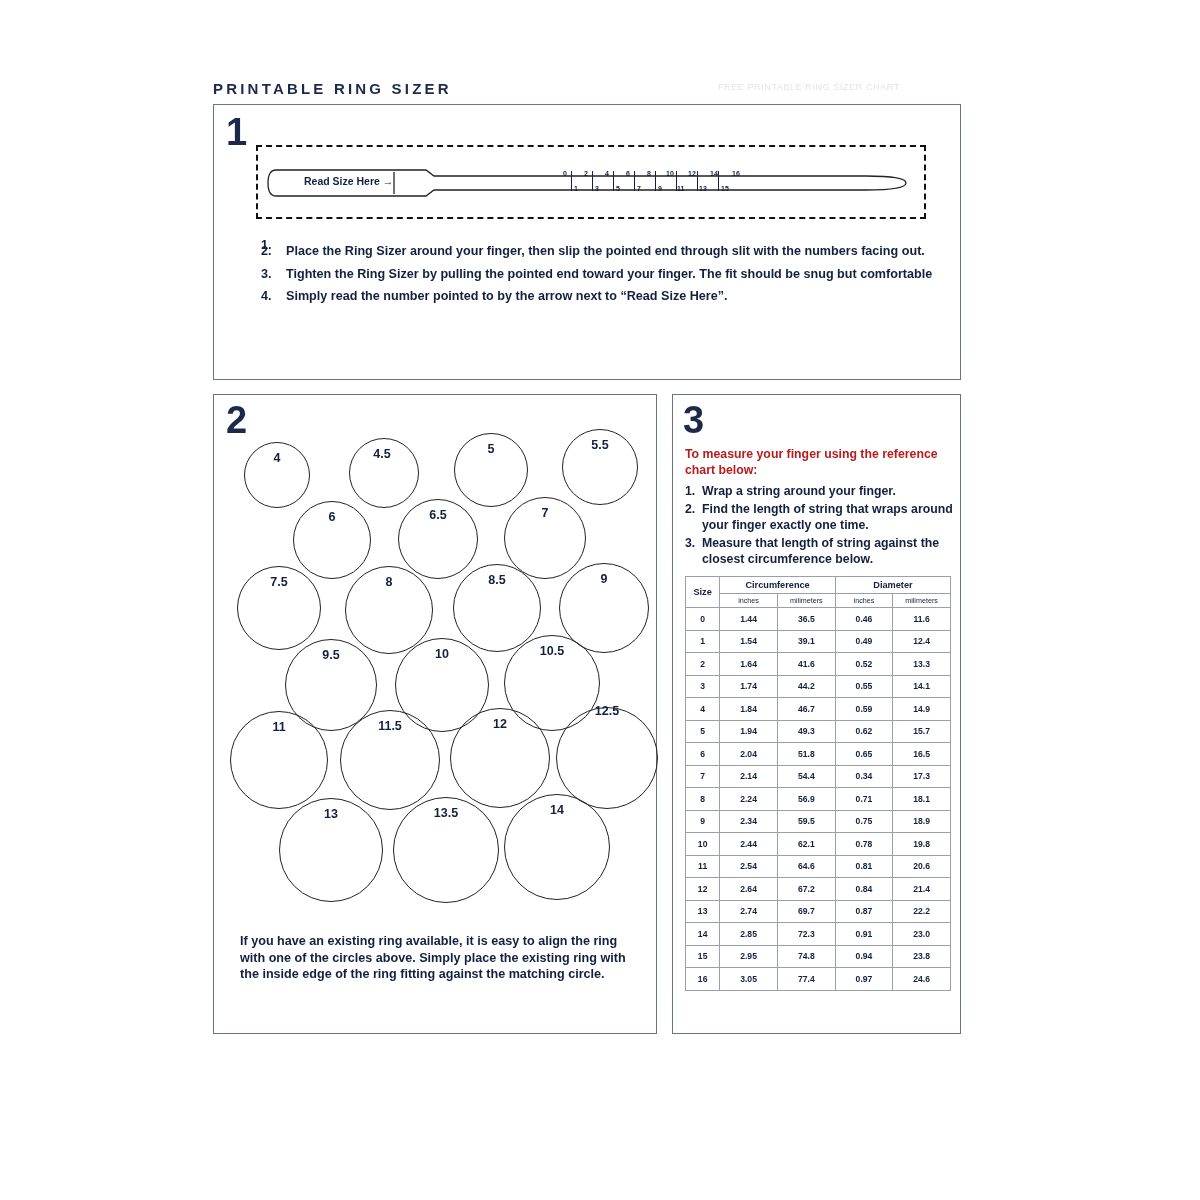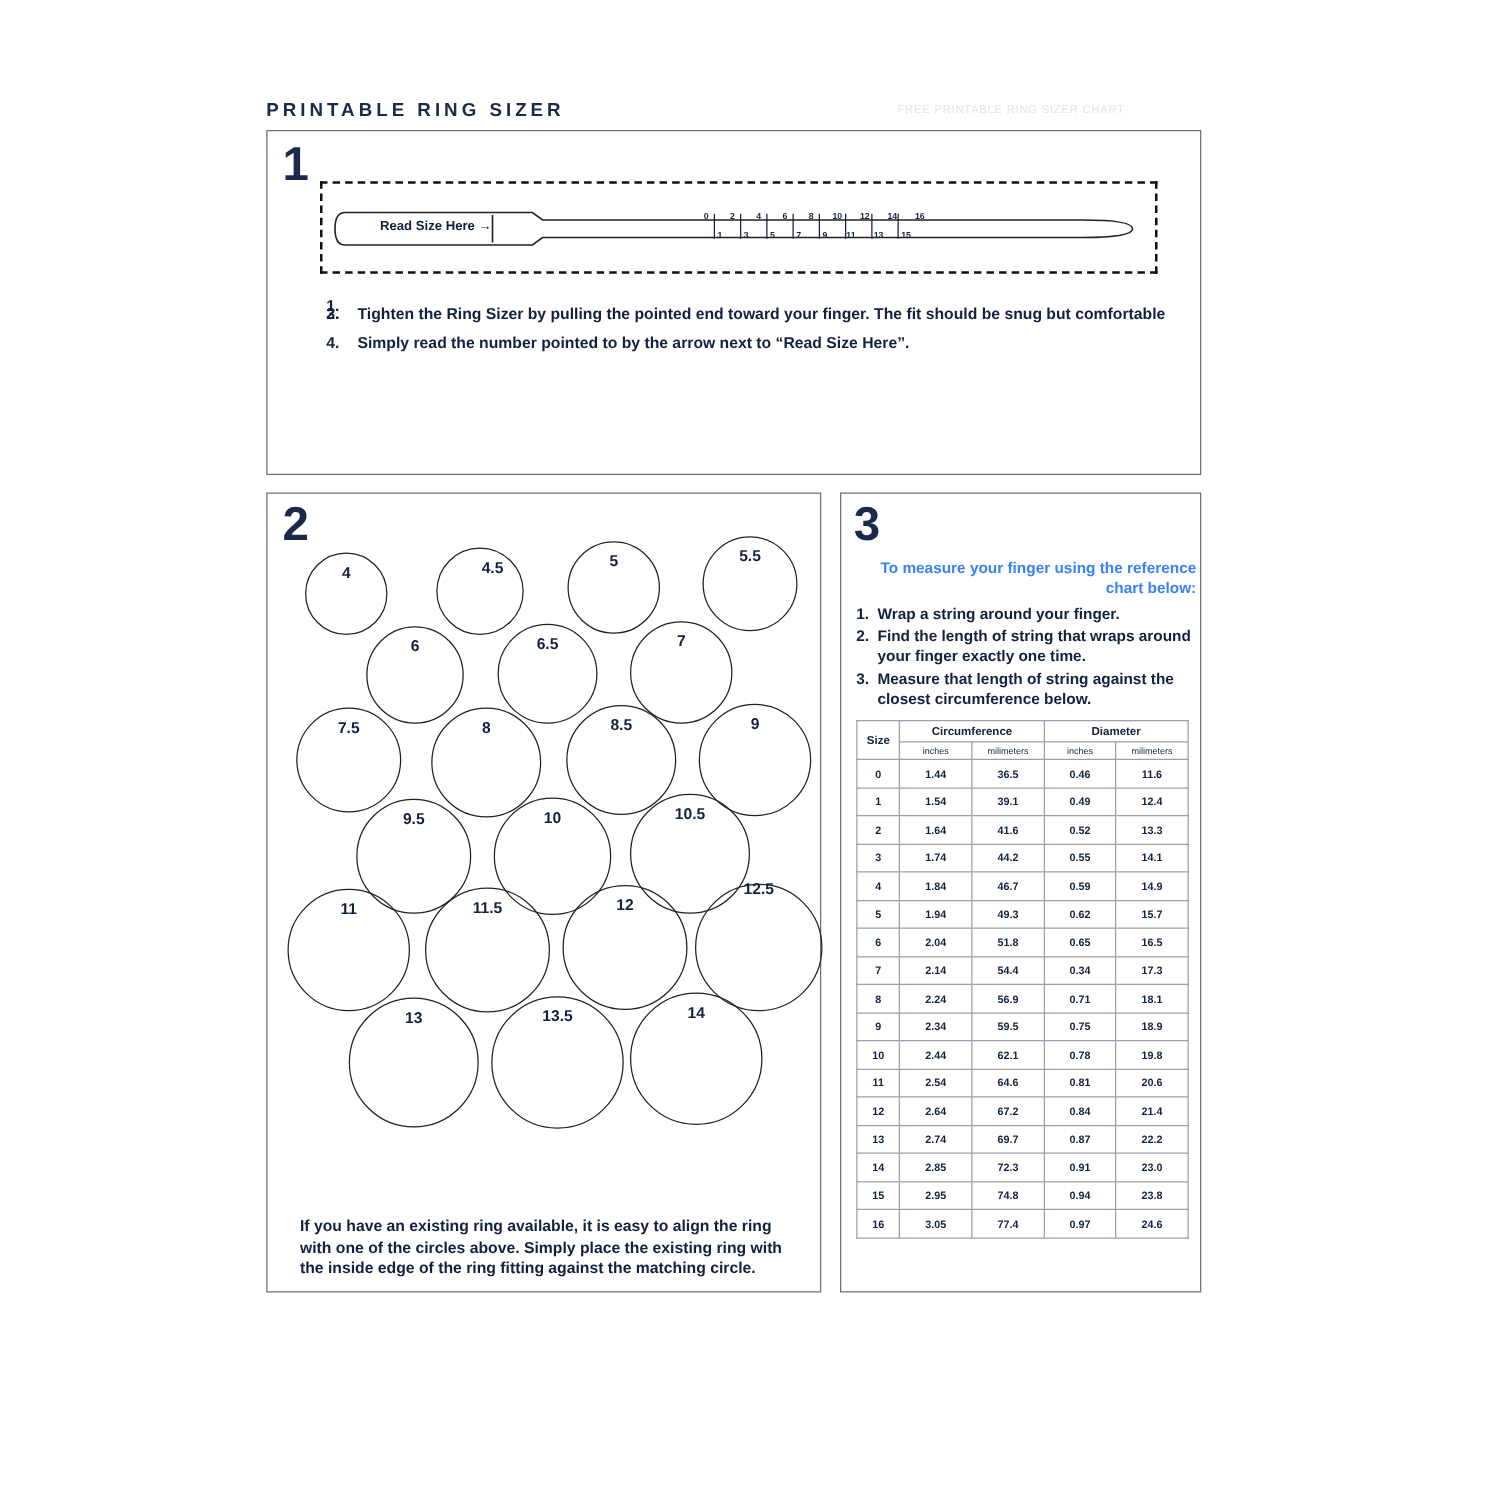--- a/index.html
+++ b/index.html
@@ -154,37 +154,35 @@
 
   .p2-note {
     position: absolute;
     left: 26px;
     top: 538px;
     width: 400px;
     font-size: 12.6px;
     font-weight: bold;
     line-height: 1.33;
     color: #12213f;
-    margin-top: 40px;
   }
 
   
   #panel3 { left: 672px; top: 394px; width: 289px; height: 640px; }
   #p3-num { left: 10px; top: 6px; }
 
   .p3-intro {
     position: absolute;
     left: 12px;
     top: 52px;
     width: 272px;
     font-size: 12.3px;
     font-weight: bold;
     line-height: 1.3;
-    color: #3b82f6;
-    text-align: right;
+    color: #b91c1c;
   }
   .p3-list {
     position: absolute;
     left: 12px;
     top: 89px;
     width: 275px;
   }
   .p3-item {
     position: relative;
     padding-left: 17px;
@@ -283,39 +281,40 @@
         <div class="rtick" style="left:155px;top:1px; height:20px;"></div>
       </div>
     </div>
 
     <div class="instr-list">
       <div class="instr-item">
         <span class="marker">1.</span>
       </div>
       <div class="instr-item">
         <span class="marker">2.</span>
+        <span>Place the Ring Sizer around your finger, then slip the pointed end through slit with the numbers facing out.</span>
       </div>
       <div class="instr-item">
         <span class="marker">3.</span>
         <span>Tighten the Ring Sizer by pulling the pointed end toward your finger. The fit should be snug but comfortable</span>
       </div>
       <div class="instr-item">
         <span class="marker">4.</span>
         <span>Simply read the number pointed to by the arrow next to “Read Size Here”.</span>
       </div>
     </div>
   </div>
 
   <div class="panel" id="panel2">
     <div class="step-num" id="p2-num">2</div>
     <div class="circles" id="circles-layer">
         <div class="ring-circle" style="left: 30px; top: 47px; width: 66px; height: 66px;"></div>
         <div class="ring-label" style="left: 63px; top: 63px;">4</div>
         <div class="ring-circle" style="left: 135px; top: 43px; width: 70px; height: 70px;"></div>
-        <div class="ring-label" style="left: 180px; top: 59px;">4.5</div>
+        <div class="ring-label" style="left: 168px; top: 59px;">4.5</div>
         <div class="ring-circle" style="left: 240px; top: 38px; width: 74px; height: 74px;"></div>
         <div class="ring-label" style="left: 277px; top: 54px;">5</div>
         <div class="ring-circle" style="left: 348px; top: 34px; width: 76px; height: 76px;"></div>
         <div class="ring-label" style="left: 386px; top: 50px;">5.5</div>
         <div class="ring-circle" style="left: 79px; top: 106px; width: 78px; height: 78px;"></div>
         <div class="ring-label" style="left: 118px; top: 122px;">6</div>
         <div class="ring-circle" style="left: 184px; top: 104px; width: 80px; height: 80px;"></div>
         <div class="ring-label" style="left: 224px; top: 120px;">6.5</div>
         <div class="ring-circle" style="left: 290px; top: 102px; width: 82px; height: 82px;"></div>
         <div class="ring-label" style="left: 331px; top: 118px;">7</div>

